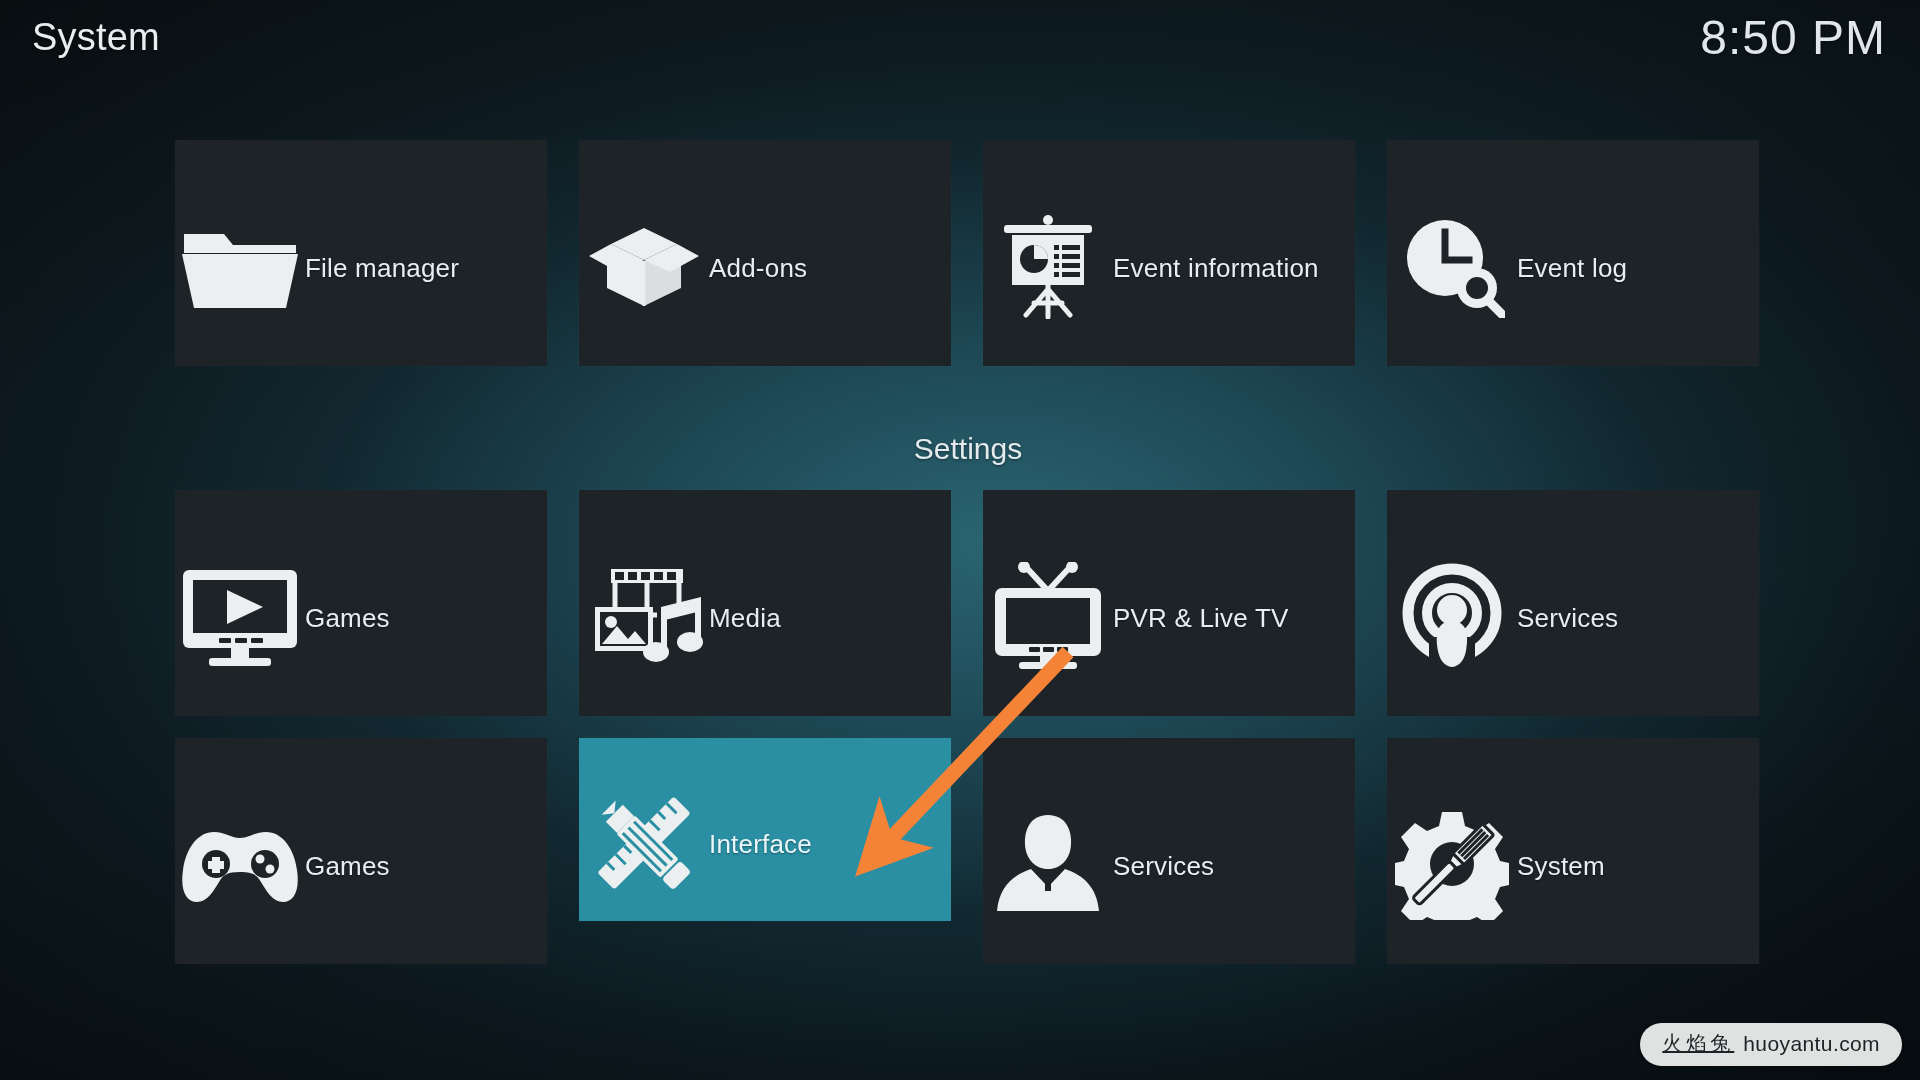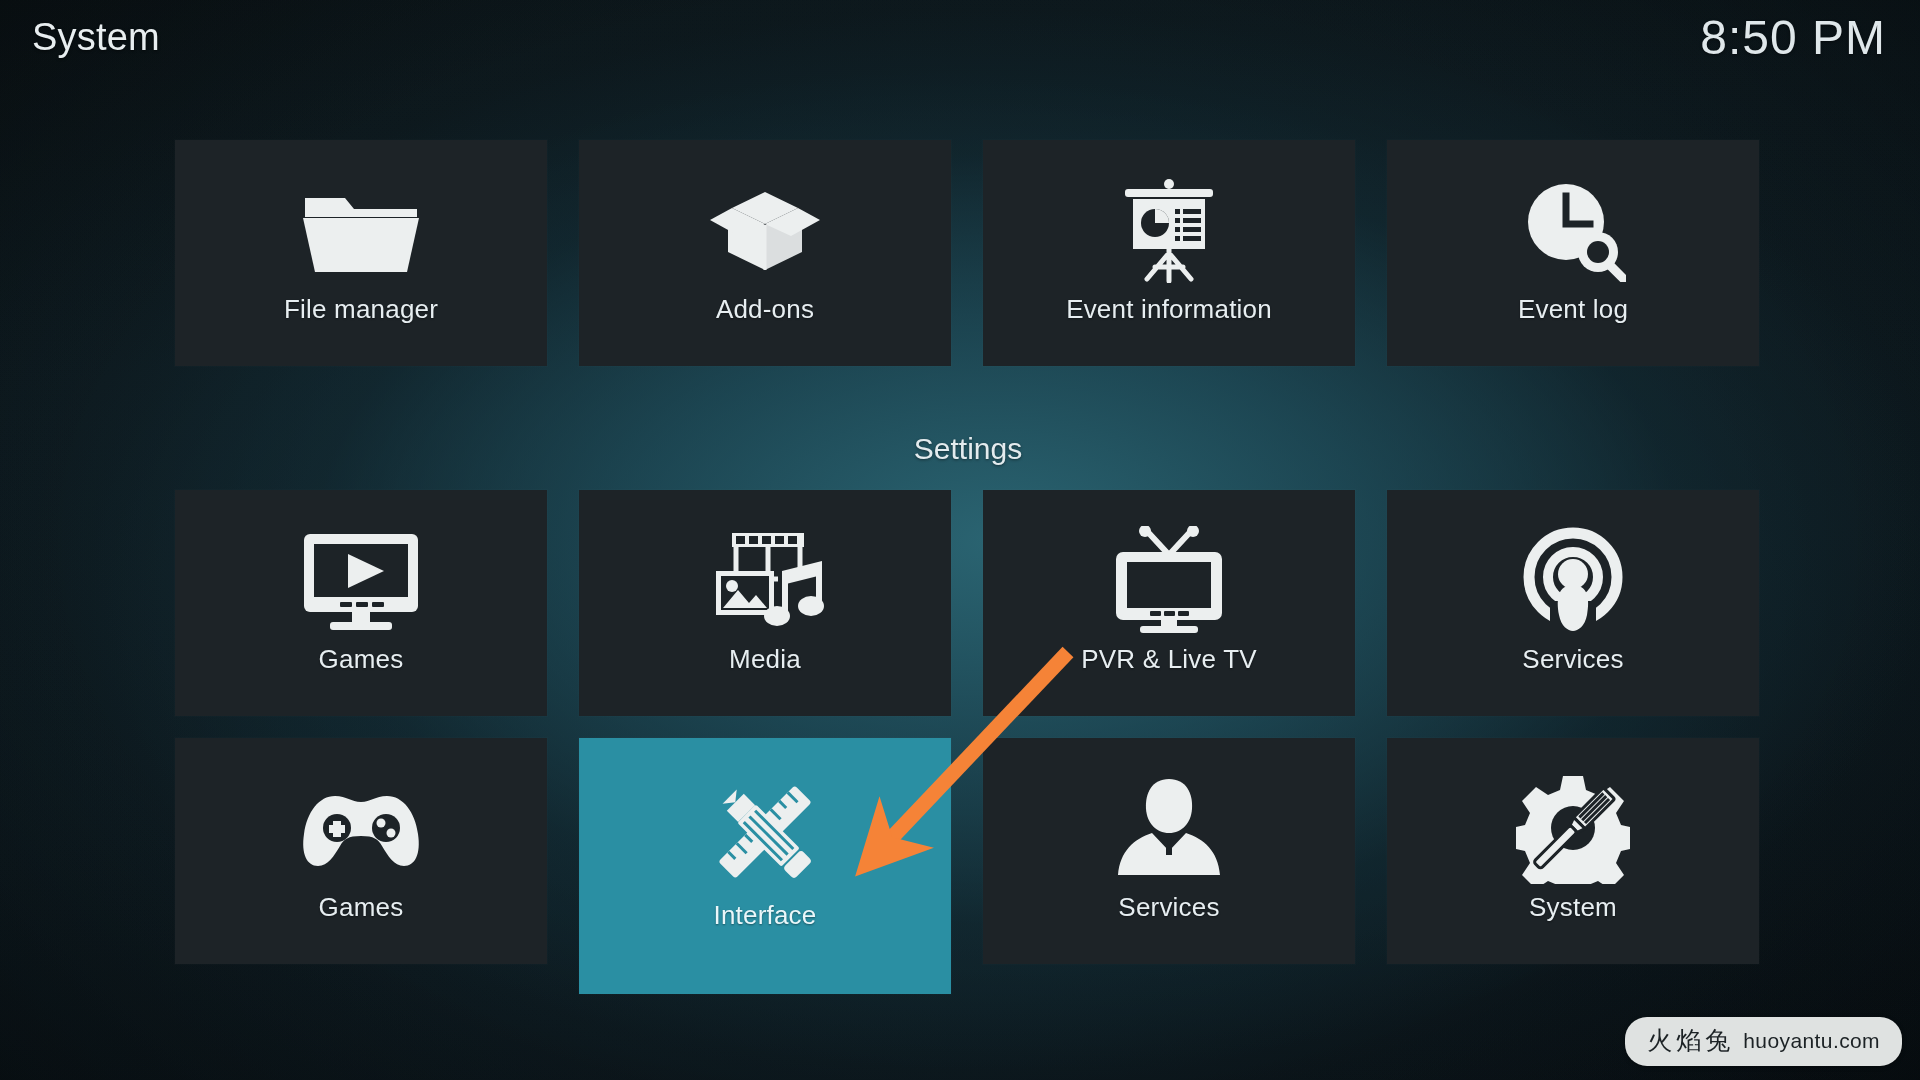--- a/index.html
+++ b/index.html
@@ -47,26 +47,26 @@
     text-align:center; font-size:30px; color:#e3ebee; font-weight:400;
     text-shadow:0 1px 3px rgba(0,0,0,0.45);
   }
   .row-mid{ top:490px; }
   .row-bot{ top:738px; }
 
   .tile{
     position:relative;
     height:226px;
     background:#1d2327;
-    display:flex; flex-direction:column;
+    display:flex; flex-direction:row;
     align-items:center; justify-content:flex-start;
     padding-top:30px;
     box-shadow:0 0 0 1px rgba(255,255,255,0.012);
   }
-  .tile.selected{ background:#2a8fa3; height:256px; }
+  .tile.selected{ background:#2a8fa3; height:183px; }
   .tile .ico{
     height:120px; width:130px;
     display:flex; align-items:center; justify-content:center;
     margin-bottom:4px;
   }
   .tile.selected .ico{ height:128px; }
   .tile .lbl{
     font-size:26px; color:#e7eef1; font-weight:400; letter-spacing:0.2px;
     text-shadow:0 1px 2px rgba(0,0,0,0.4); white-space:nowrap;
   }
@@ -80,21 +80,21 @@
 
   
   .watermark{
     position:absolute; right:18px; bottom:14px;
     background:#dfe2e1; border-radius:22px;
     padding:7px 22px 9px 22px;
     font-size:21px; color:#1c2225; letter-spacing:0.4px;
     display:flex; align-items:center; gap:9px;
     box-shadow:0 1px 4px rgba(0,0,0,0.4);
   }
-  .watermark .cn{ letter-spacing:4px; font-size:25px; }
+  .watermark .cn{ letter-spacing:4px; font-size:20px;text-decoration:underline; }
 </style>
 </head>
 <body>
 
 <div id="screen">
 
   <div class="hdr-title">System</div>
   <div class="hdr-clock">8:50 PM</div>
 
   <div class="grid row-top">

